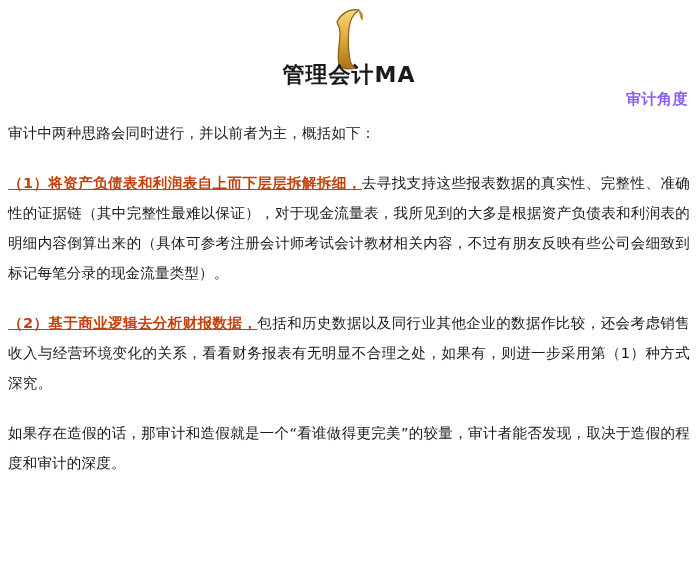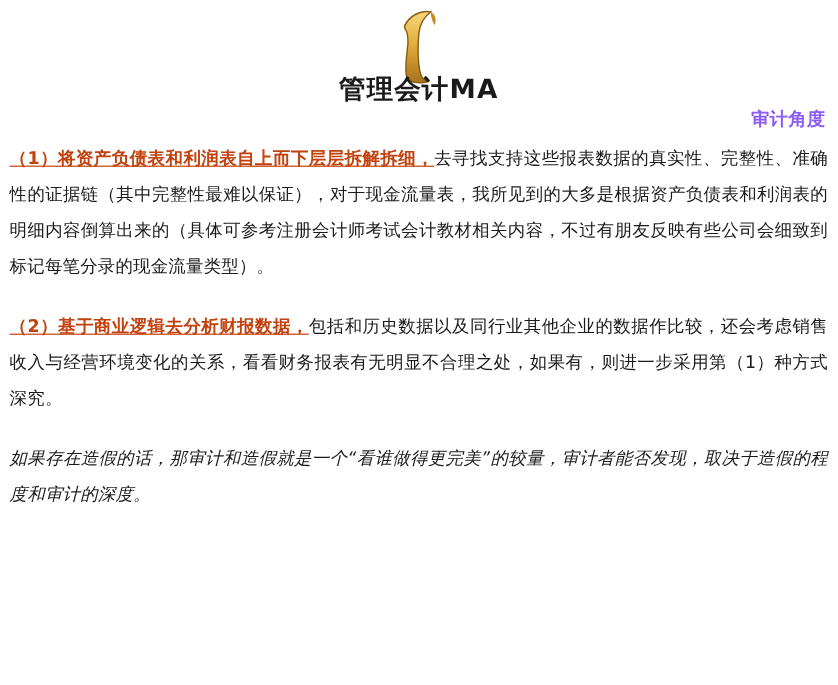--- a/index.html
+++ b/index.html
@@ -68,21 +68,20 @@
   p.para {
     margin: 0 0 20px 0;
     font-size: 14.5px;
     line-height: 30px;
     color: #1a1a1a;
     text-align: justify;
     letter-spacing: 0.2px;
   }
   p.tight {
     margin-bottom: 14px;
-    font-style: italic;
   }
   .hl {
     color: #c2410c;
     font-weight: bold;
     text-decoration: underline;
   }
 </style>
 </head>
 <body>
 
@@ -103,20 +102,21 @@
       </svg>
     </div>
     <div class="logo-text">管理会计MA</div>
   </div>
 
   <div class="corner-heading">审计角度</div>
 
   <div class="content">
 
 
+    <p class="para">审计中两种思路会同时进行，并以前者为主，概括如下：</p>
 
     <p class="para"><span class="hl">（1）将资产负债表和利润表自上而下层层拆解拆细，</span><span>去寻找支持这些报表数据的真实性、完整性、准确性的证据链（其中完整性最难以保证），对于现金流量表，我所见到的大多是根据资产负债表和利润表的明细内容倒算出来的（具体可参考注册会计师考试会计教材相关内容，不过有朋友反映有些公司会细致到标记每笔分录的现金流量类型）。</span></p>
 
     <p class="para"><span class="hl">（2）基于商业逻辑去分析财报数据，</span><span>包括和历史数据以及同行业其他企业的数据作比较，还会考虑销售收入与经营环境变化的关系，看看财务报表有无明显不合理之处，如果有，则进一步采用第（1）种方式深究。</span></p>
 
     <p class="para tight">如果存在造假的话，那审计和造假就是一个“看谁做得更完美”的较量，审计者能否发现，取决于造假的程度和审计的深度。</p>
 
   </div>
 </div>
 

